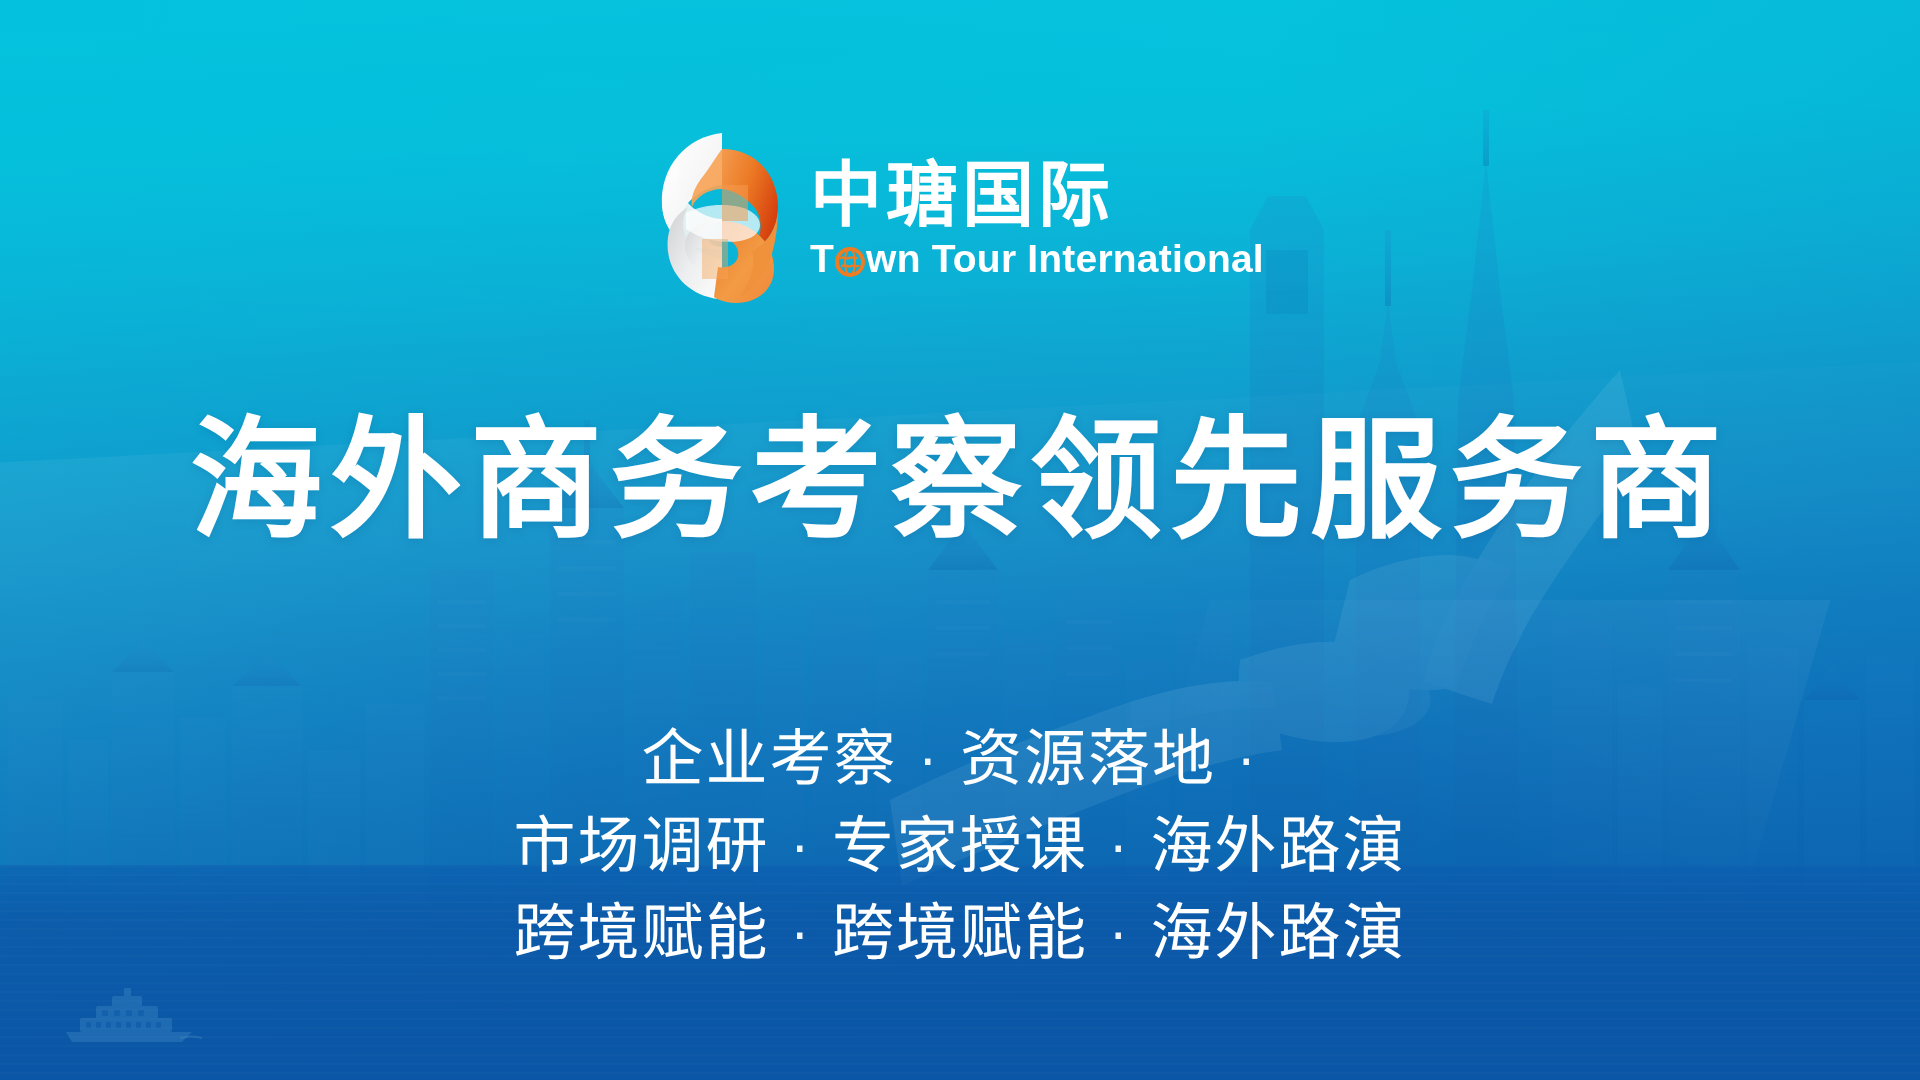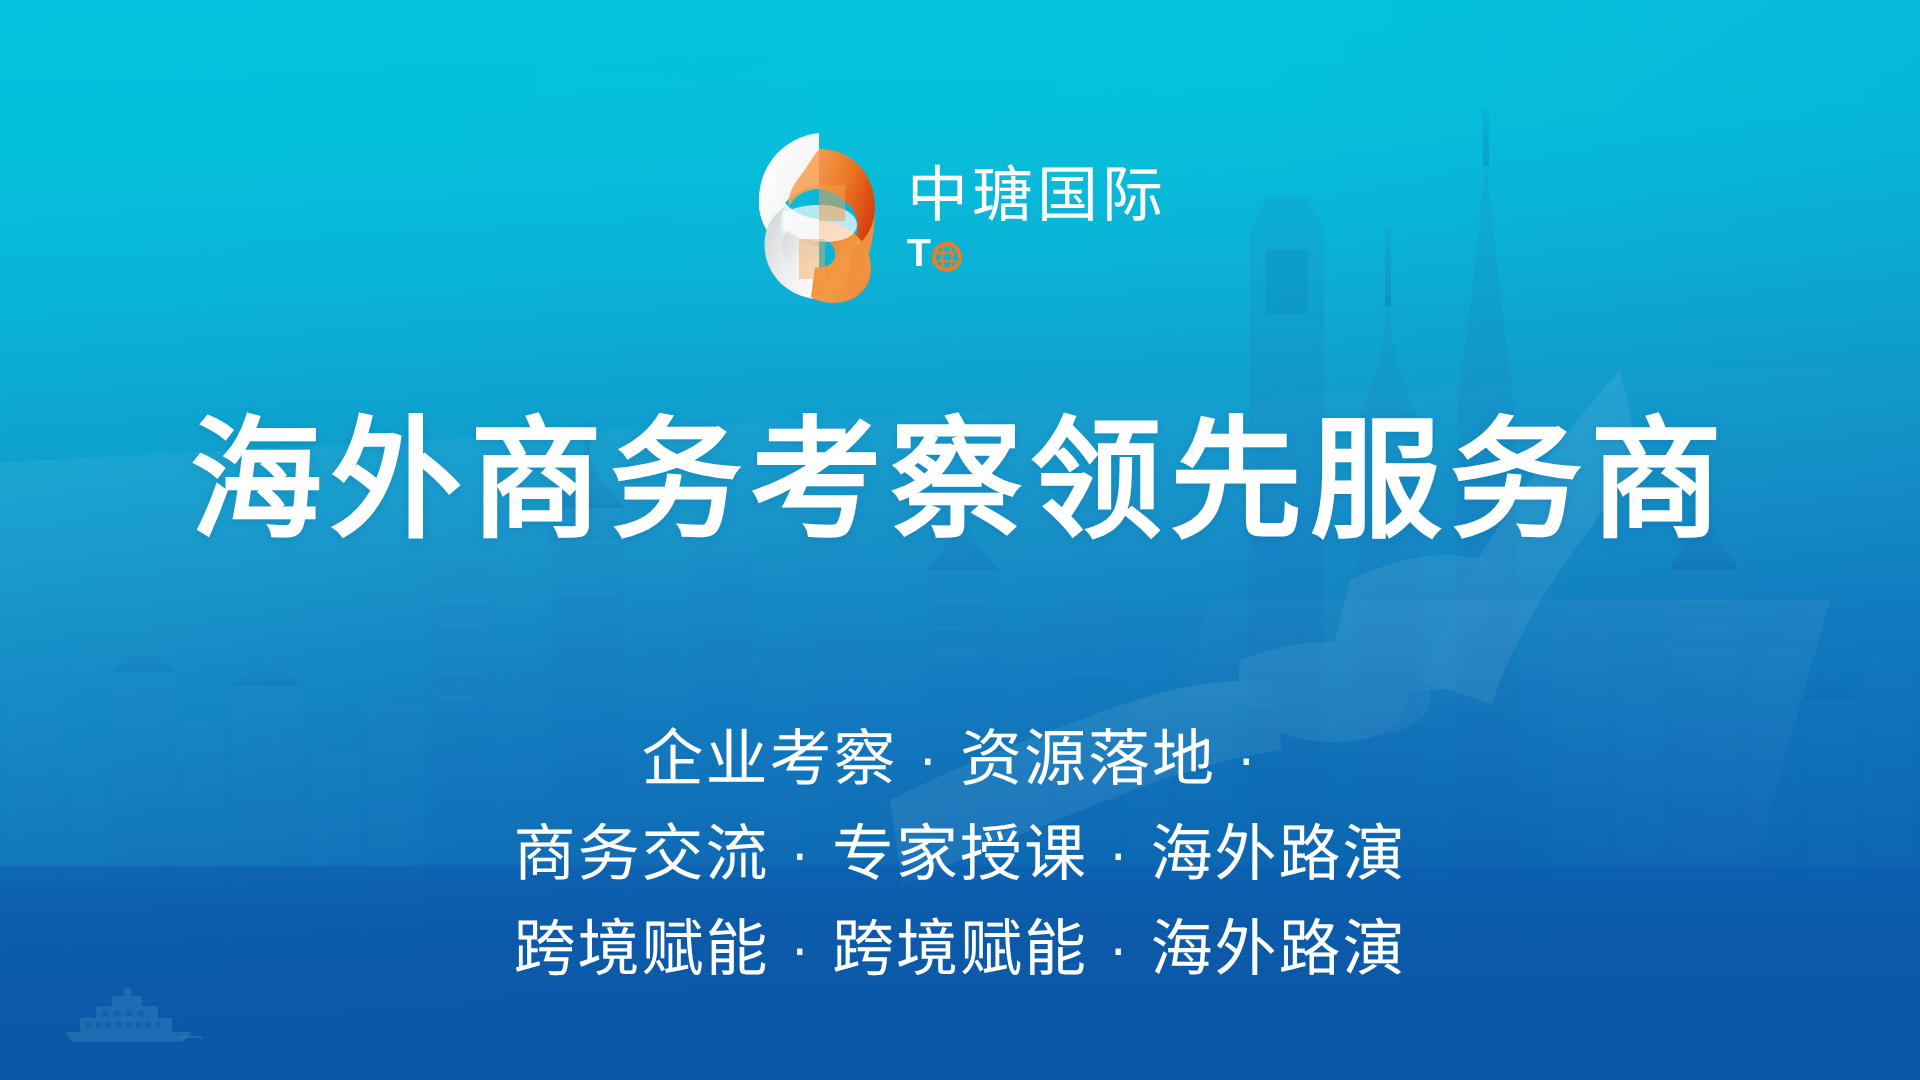--- a/index.html
+++ b/index.html
@@ -157,24 +157,24 @@
 
   .logo-words {
     display: flex;
     flex-direction: column;
     justify-content: center;
     height: 178px;
     padding-top: 4px;
   }
   .logo-cn {
     color: #FFFFFF;
-    font-size: 61px;
+    font-size: 72px;
     line-height: 1.0;
     letter-spacing: 4px;
-    font-weight: 400;
+    font-weight: 700;
     white-space: nowrap;
     font-family: "DejaVu Sans", "Liberation Sans", sans-serif;
   }
   .logo-en-row {
     display: flex;
     align-items: center;
     margin-top: 8px;
     white-space: nowrap;
   }
   .logo-en {
@@ -207,21 +207,21 @@
     white-space: nowrap;
     text-shadow: 0 2px 10px rgba(6,70,130,0.18);
     font-family: "DejaVu Sans", "Liberation Sans", sans-serif;
   }
 
   
   .services {
     margin-top: 92px;
     display: flex;
     flex-direction: column;
-    gap: 28px;
+    gap: 20px;
   }
   .service-line {
     color: #FFFFFF;
     font-size: 62px;
     font-weight: 400;
     letter-spacing: 2px;
     line-height: 1.08;
     white-space: nowrap;
     text-align: center;
     font-family: "DejaVu Sans", "Liberation Sans", sans-serif;
@@ -496,37 +496,38 @@
         <div class="logo-en-row">
           <span class="logo-en">T</span>
           <span class="globe-o">
             <svg viewBox="0 0 30 30" aria-hidden="true">
               <circle cx="15" cy="15" r="13" fill="none" stroke="#ED7C23" stroke-width="4"></circle>
               <path d="M6 11 C 9 9, 11 13, 14 11 C 17 9, 19 12, 22 11" stroke="#ED7C23" stroke-width="2.4" fill="none" stroke-linecap="round"></path>
               <path d="M7 19 C 10 17, 12 21, 16 19 C 19 17.6, 21 20, 23 19" stroke="#ED7C23" stroke-width="2.4" fill="none" stroke-linecap="round"></path>
               <ellipse cx="15" cy="15" rx="5" ry="13" fill="none" stroke="#ED7C23" stroke-width="2"></ellipse>
             </svg>
           </span>
+          <span class="logo-en">wn Tour International</span>
         </div>
       </div>
     </div>
 
     <h1 class="headline">海外商务考察领先服务商</h1>
 
     <div class="services">
 
       <div class="service-line">
         <span class="svc-item">企业考察</span>
         <span class="svc-sep">·</span>
         <span class="svc-item">资源落地</span>
         <span class="svc-sep">·</span>
       </div>
 
       <div class="service-line">
-        <span class="svc-item">商务交流</span>
+        <span class="svc-item">市场调研</span>
         <span class="svc-sep">·</span>
         <span class="svc-item">专家授课</span>
         <span class="svc-sep">·</span>
         <span class="svc-item">海外路演</span>
       </div>
 
       <div class="service-line">
         <span class="svc-item">跨境赋能</span>
         <span class="svc-sep">·</span>
         <span class="svc-item">跨境赋能</span>

